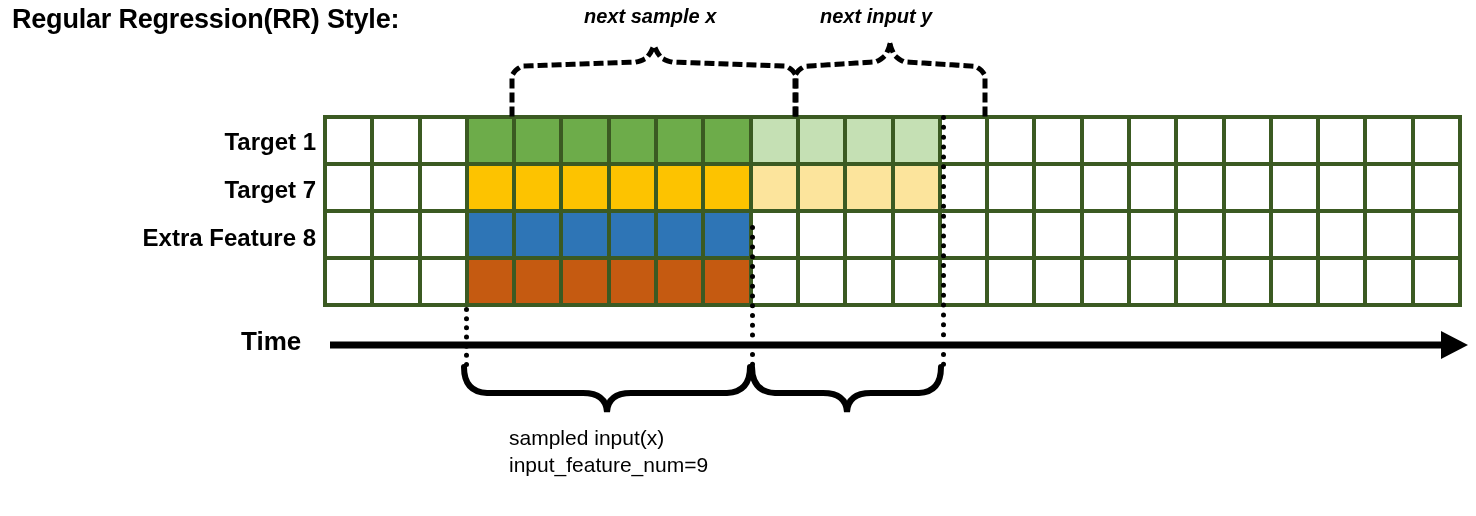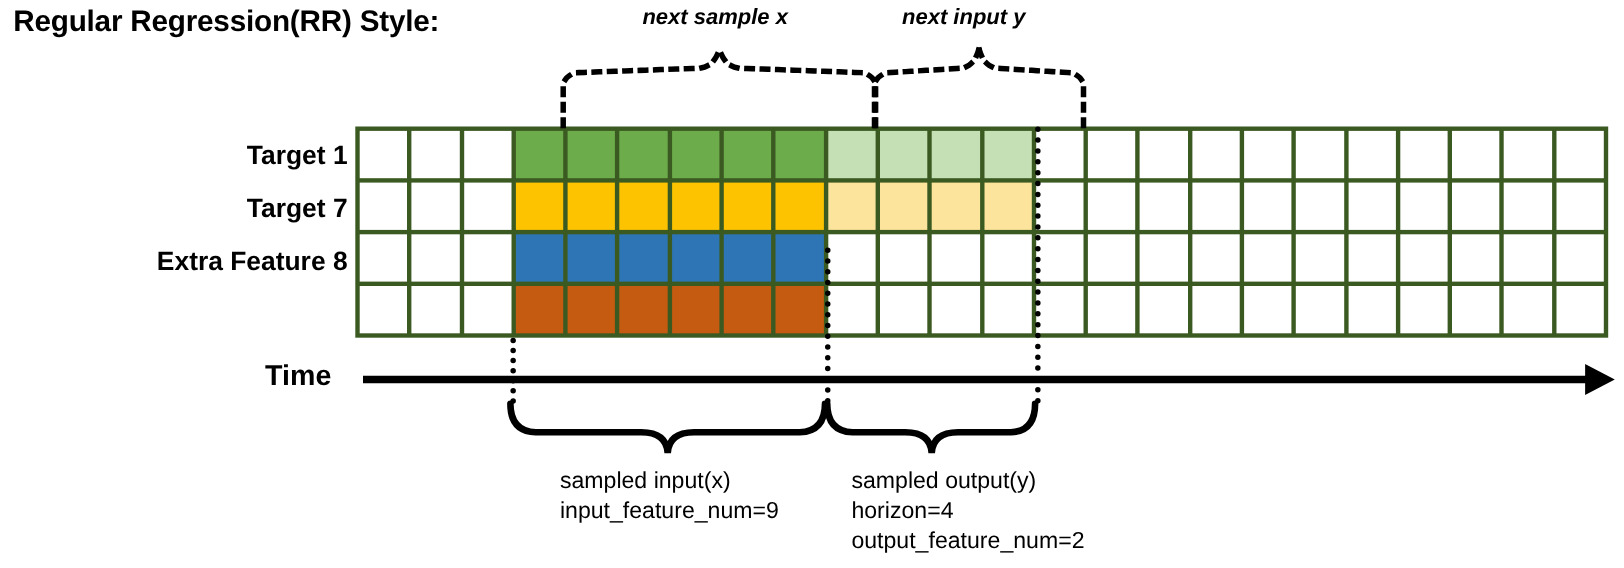--- a/index.html
+++ b/index.html
@@ -244,19 +244,14 @@
   <div class="brace-caption" style="left:584px; top:6px;text-align:center;">next sample x</div>
   <div class="brace-caption" style="left:820px; top:6px;">next input y</div>
 
   <div class="time-label">Time</div>
 
   <div class="note" style="left:509px; top:424px;">
     <div>sampled input(x)</div>
     <div>input_feature_num=9</div>
   </div>
 
-  <div class="note" style="left:774px; top:424px;">
-    <div>sampled output(y)</div>
-    <div>horizon=4</div>
-    <div>output_feature_num=2</div>
-  </div>
 
 </div>
 
 </body></html>

